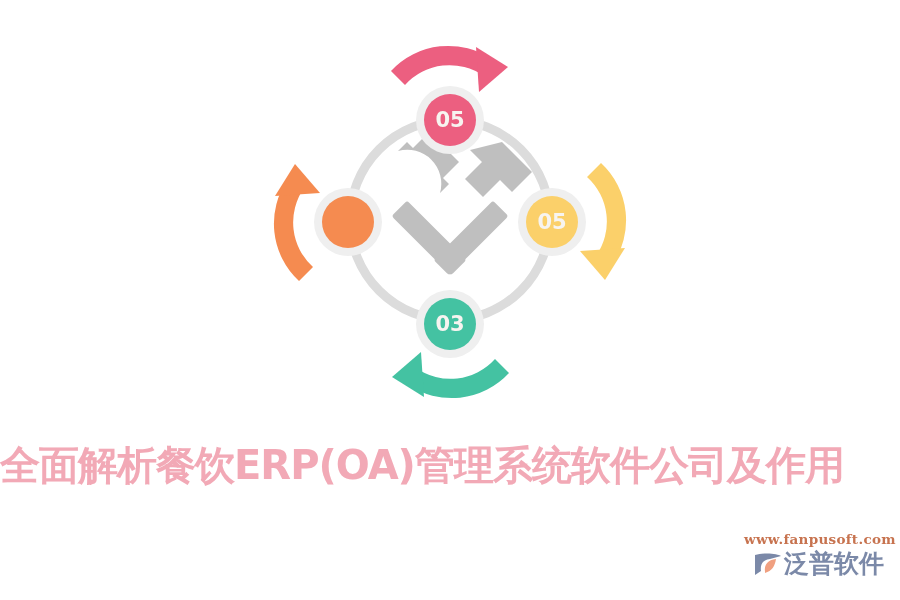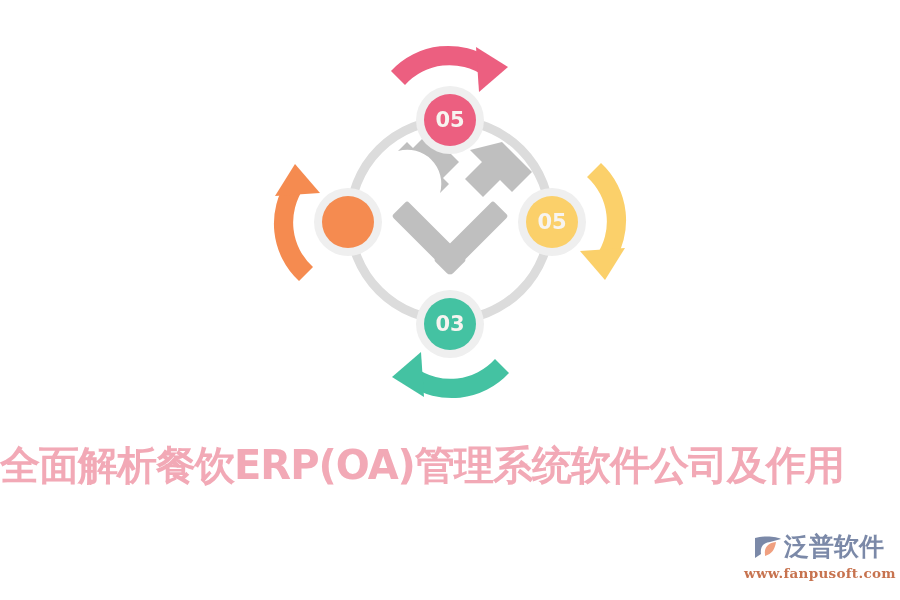--- a/index.html
+++ b/index.html
@@ -179,21 +179,21 @@
 
     <div class="badge-label" id="badge-label-01">05</div>
     <div class="badge-label" id="badge-label-02">05</div>
     <div class="badge-label" id="badge-label-03">03</div>
   </div>
 </div>
 
 <div id="page-title">全面解析餐饮ERP(OA)管理系统软件公司及作用</div>
 
 <div id="brand-logo">
+  <div id="brand-url">www.fanpusoft.com</div>
   <div id="brand-logo-row">
     <svg id="brand-mark" viewBox="0 0 30 28" xmlns="http://www.w3.org/2000/svg">
       <path d="M3 5 C 14 2, 26 4, 29 6 L 18 9 C 11 10, 8 14, 9 21 L 3 25 Z" fill="#7b89a8"></path>
       <path d="M13 22 C 12 14, 16 10, 24 9 C 23 16, 20 21, 13 23 Z" fill="#f0a080"></path>
     </svg>
     <div id="brand-name">泛普软件</div>
   </div>
-  <div id="brand-url">www.fanpusoft.com</div>
 </div>
 
 </body></html>

